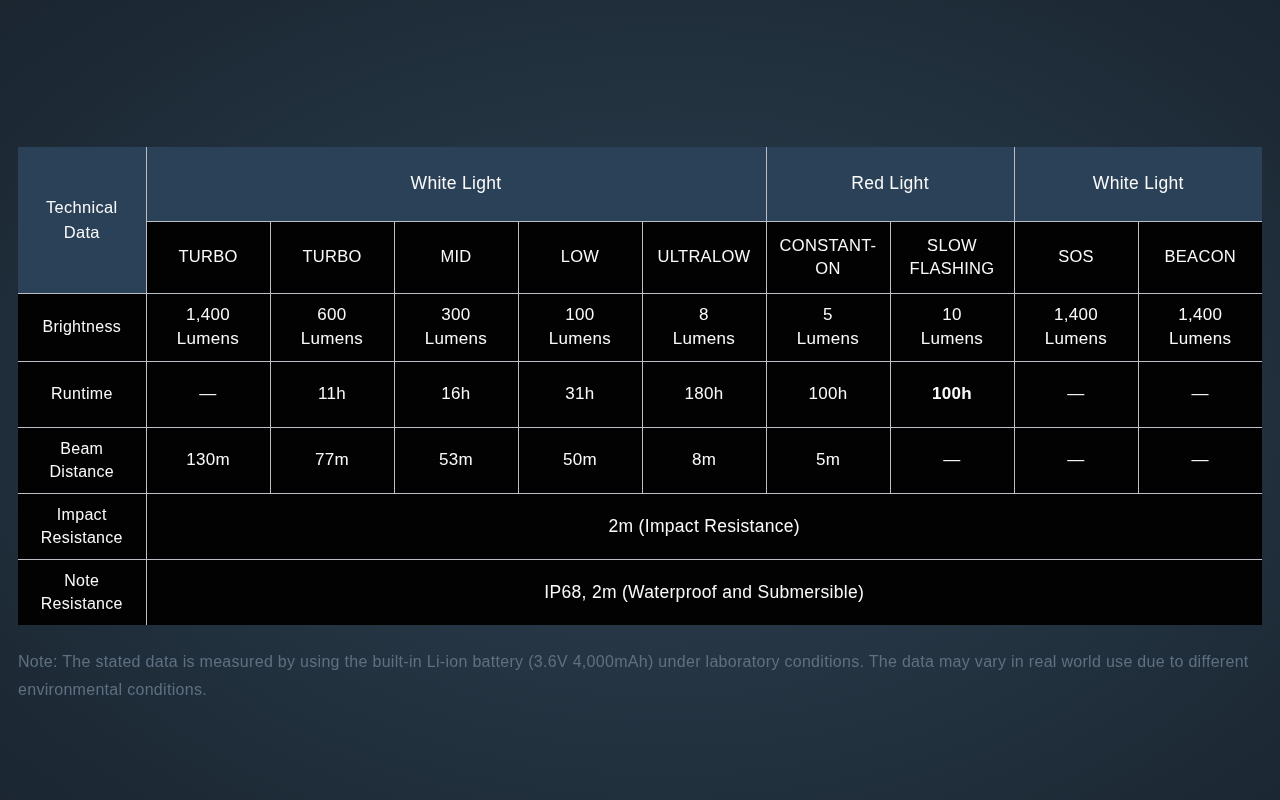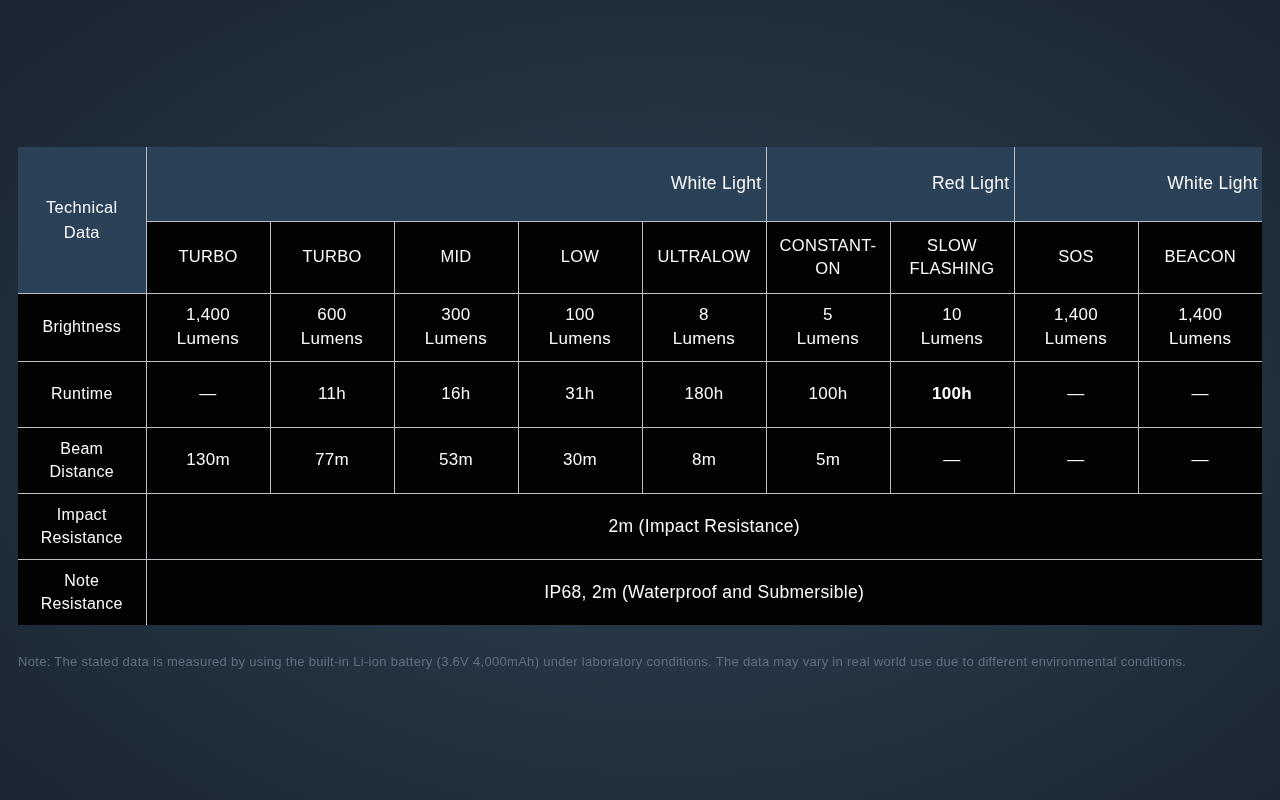--- a/index.html
+++ b/index.html
@@ -40,21 +40,20 @@
   td.corner {
     background: #2b4158;
     font-size: 16.5px;
     line-height: 1.5;
   }
   td.group {
     background: #2b4158;
     height: 74px;
     font-size: 17.5px;
     font-weight: 400;
-    text-align: right;
   }
   tr.mode-row td {
     background: #020203;
     height: 72px;
     font-size: 16.5px;
     line-height: 1.4;
   }
   tr.data-row td {
     background: #020203;
     font-size: 17px;
@@ -75,21 +74,21 @@
     font-size: 17.5px;
   }
   td.emph { font-weight: 700; }
 
   .note {
     position: absolute;
     left: 18px;
     top: 648px;
     width: 1246px;
     color: #5e7081;
-    font-size: 13px;
+    font-size: 16px;
     line-height: 28px;
     letter-spacing: 0.3px;
   }
 </style>
 </head>
 <body>
 
 <div class="stage">
 
   <table class="spec-table">
@@ -163,21 +162,21 @@
       <td>—</td>
       <td>—</td>
     </tr>
 
     <tr class="data-row r-beam">
       <td class="rowlabel">Beam
 Distance</td>
       <td>130m</td>
       <td>77m</td>
       <td>53m</td>
-      <td>30m</td>
+      <td>50m</td>
       <td>8m</td>
       <td>5m</td>
       <td>—</td>
       <td>—</td>
       <td>—</td>
     </tr>
 
     <tr class="full-row">
       <td class="rowlabel">Impact
 Resistance</td>

